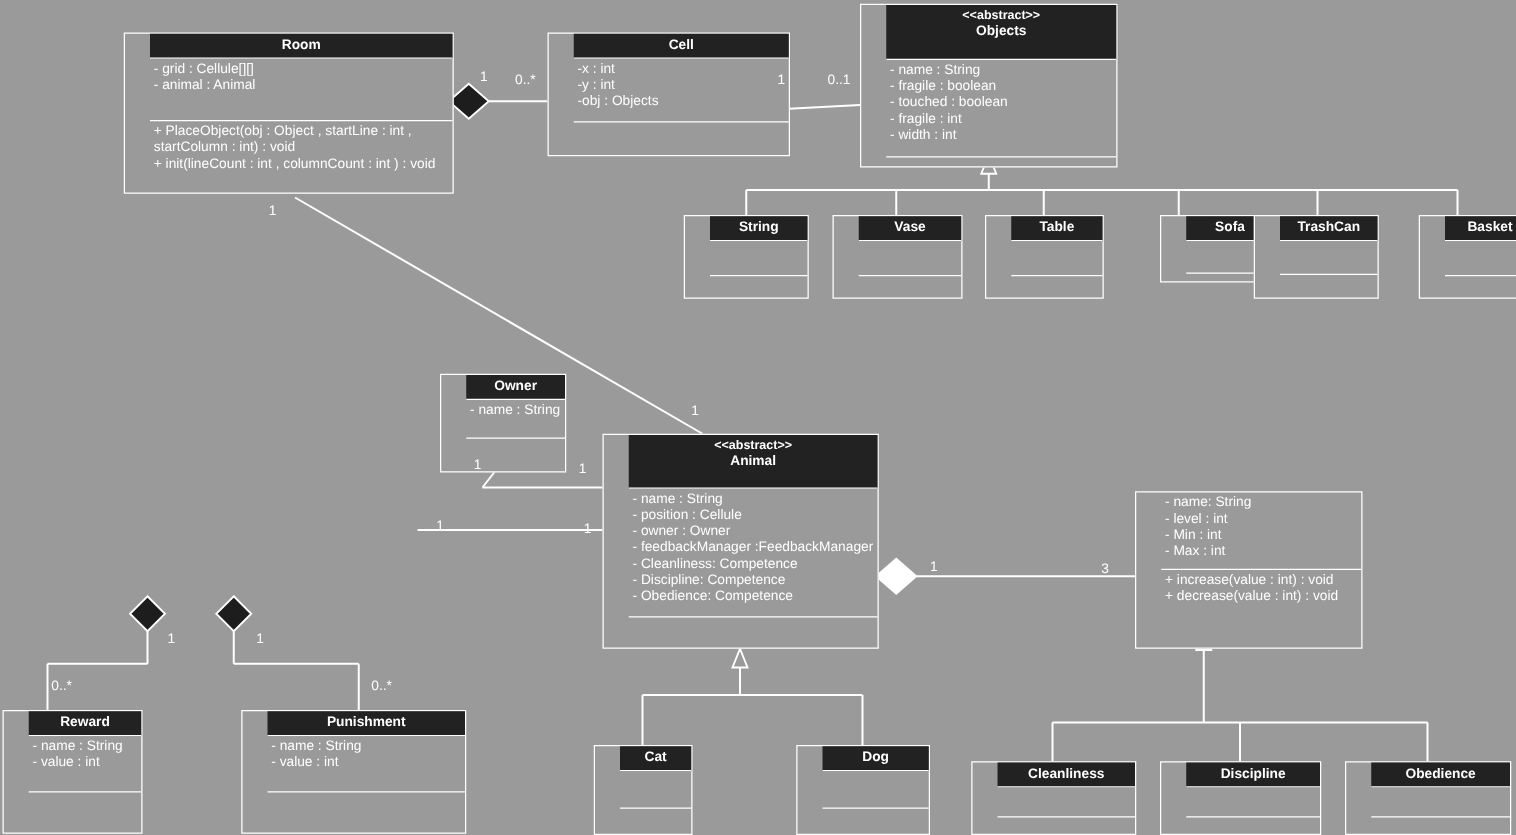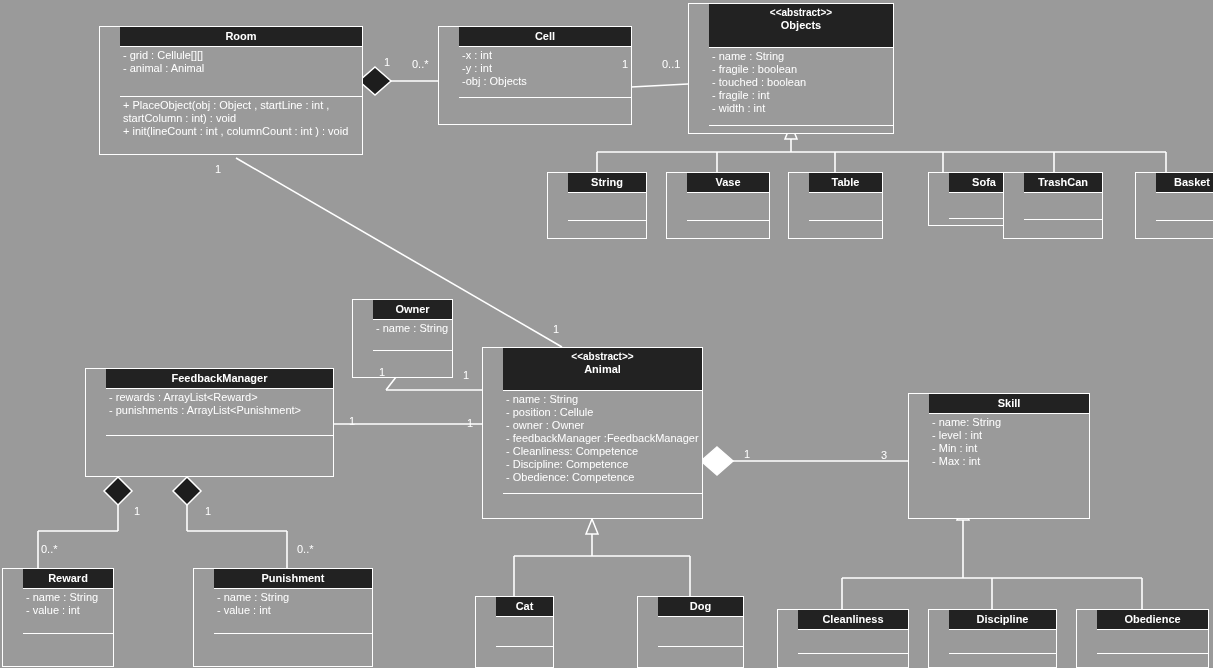--- a/index.html
+++ b/index.html
@@ -222,37 +222,32 @@
       <div class="ln">- position : Cellule</div>
       <div class="ln">- owner : Owner</div>
       <div class="ln">- feedbackManager :FeedbackManager</div>
       <div class="ln">- Cleanliness: Competence</div>
       <div class="ln">- Discipline: Competence</div>
       <div class="ln">- Obedience: Competence</div>
     </div>
     <div class="sec" style="height:36px;"></div>
   </div>
 
-  <div class="uml" style="left:85px; top:368px; width:249px; height:109px;">
-    <div class="hdr"><span>FeedbackManager</span></div>
-    <div class="sec" style="height:42px;">
-      <div class="ln">- rewards : ArrayList&lt;Reward&gt;</div>
-      <div class="ln">- punishments : ArrayList&lt;Punishment&gt;</div>
-    </div>
-    <div class="sec" style="height:28px;"></div>
-  </div>
 
   <div class="uml" style="left:908px; top:393px; width:182px; height:126px;">
-    <div class="hdr"><span>Skill</span></div>
     <div class="sec" style="height:57px;">
       <div class="ln">- name: String</div>
       <div class="ln">- level : int</div>
       <div class="ln">- Min : int</div>
       <div class="ln">- Max : int</div>
     </div>
+    <div class="sec" style="height:32px;">
+      <div class="ln">+ increase(value : int) : void</div>
+      <div class="ln">+ decrease(value : int) : void</div>
+    </div>
   </div>
 
   <div class="uml" style="left:2px; top:568px; width:112px; height:99px;">
     <div class="hdr"><span>Reward</span></div>
     <div class="sec" style="height:40px;">
       <div class="ln">- name : String</div>
       <div class="ln">- value : int</div>
     </div>
     <div class="sec" style="height:39px;"></div>
   </div>

